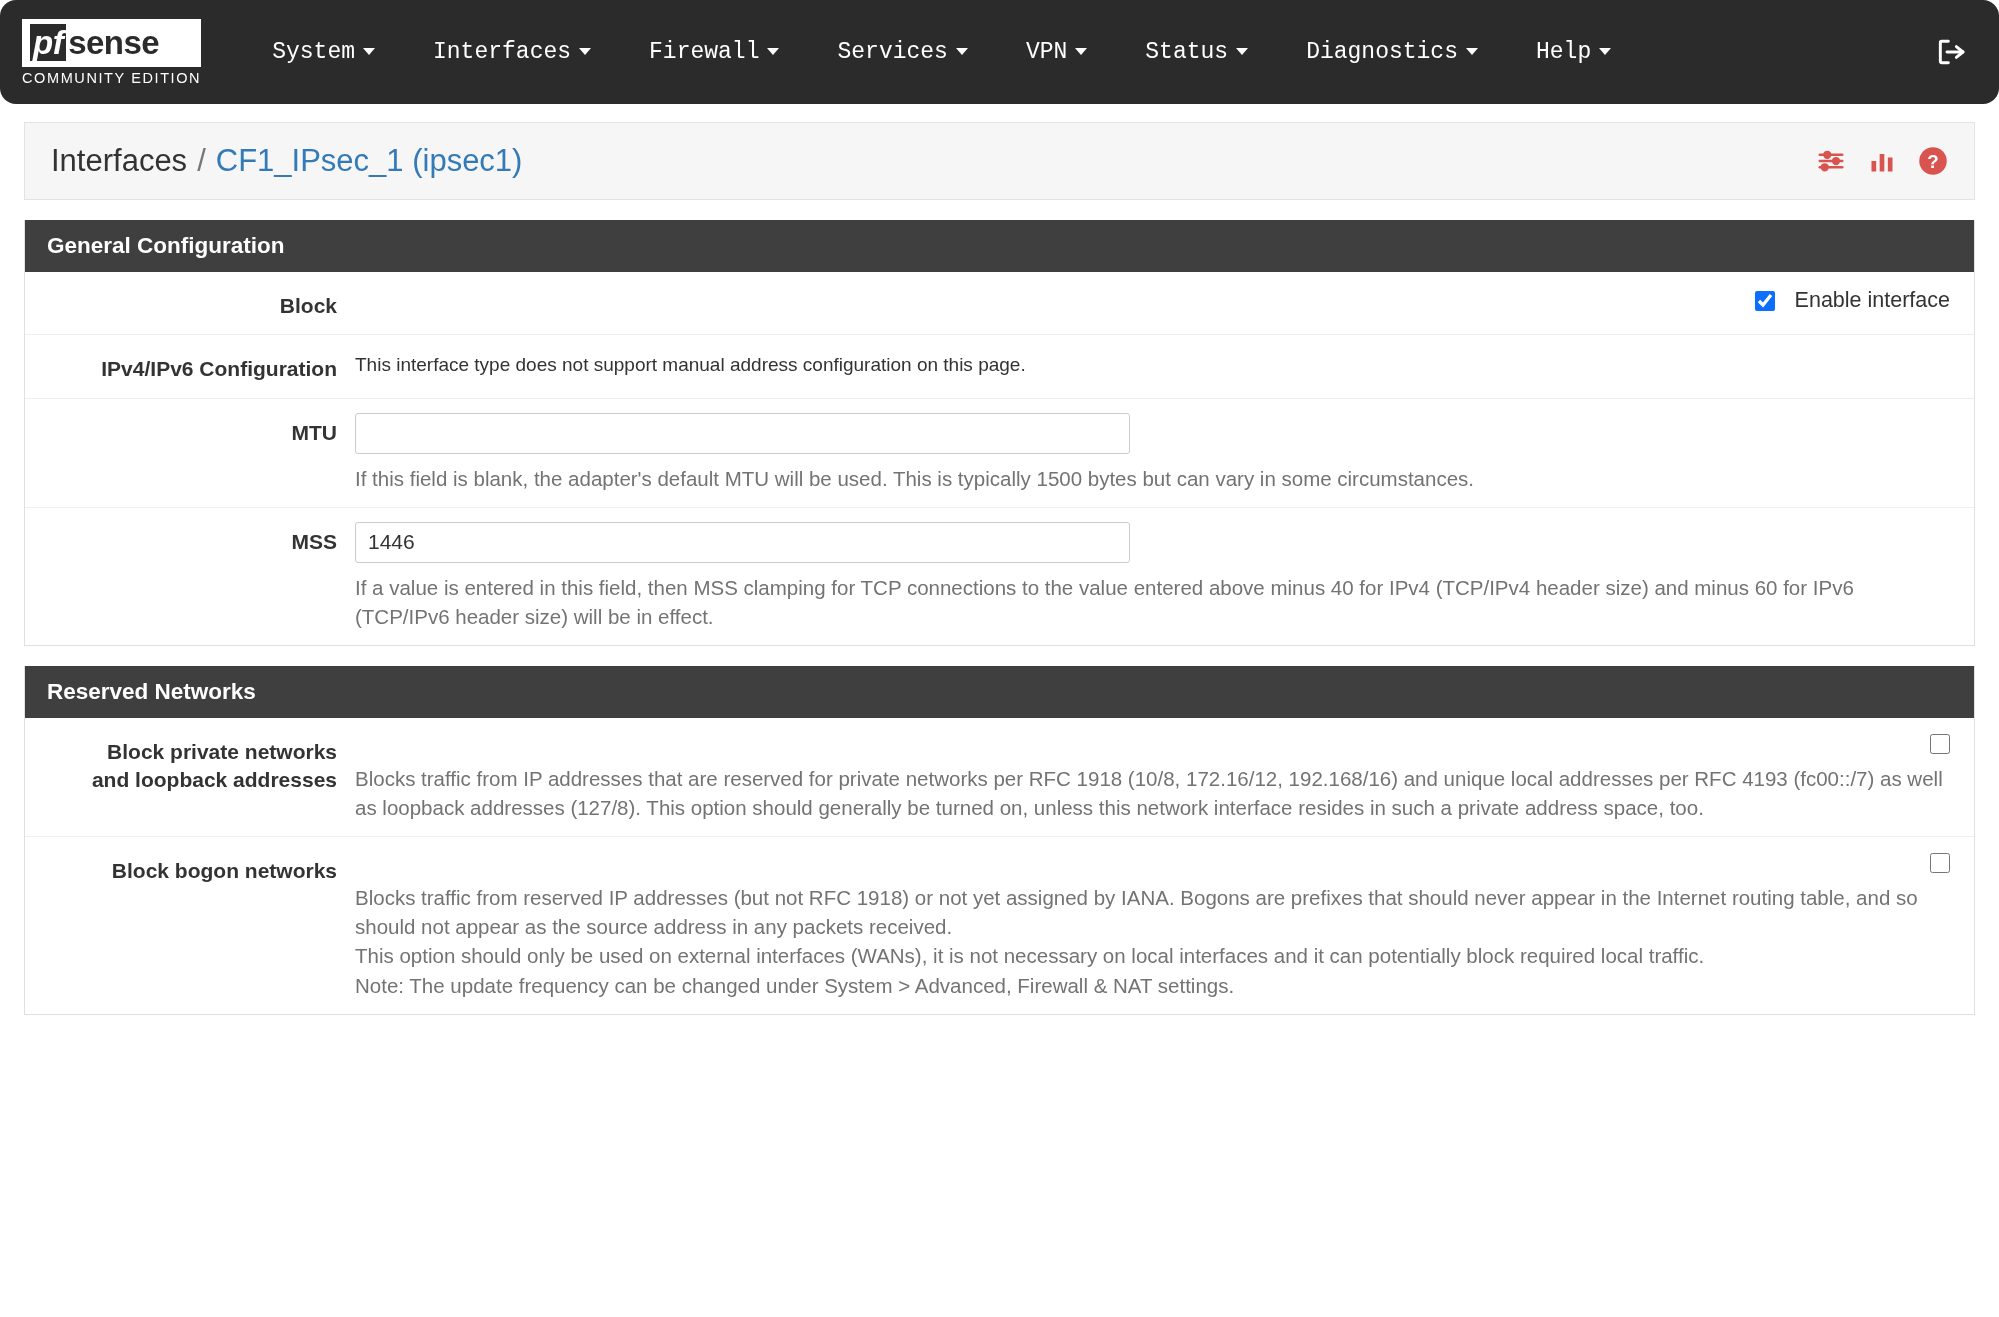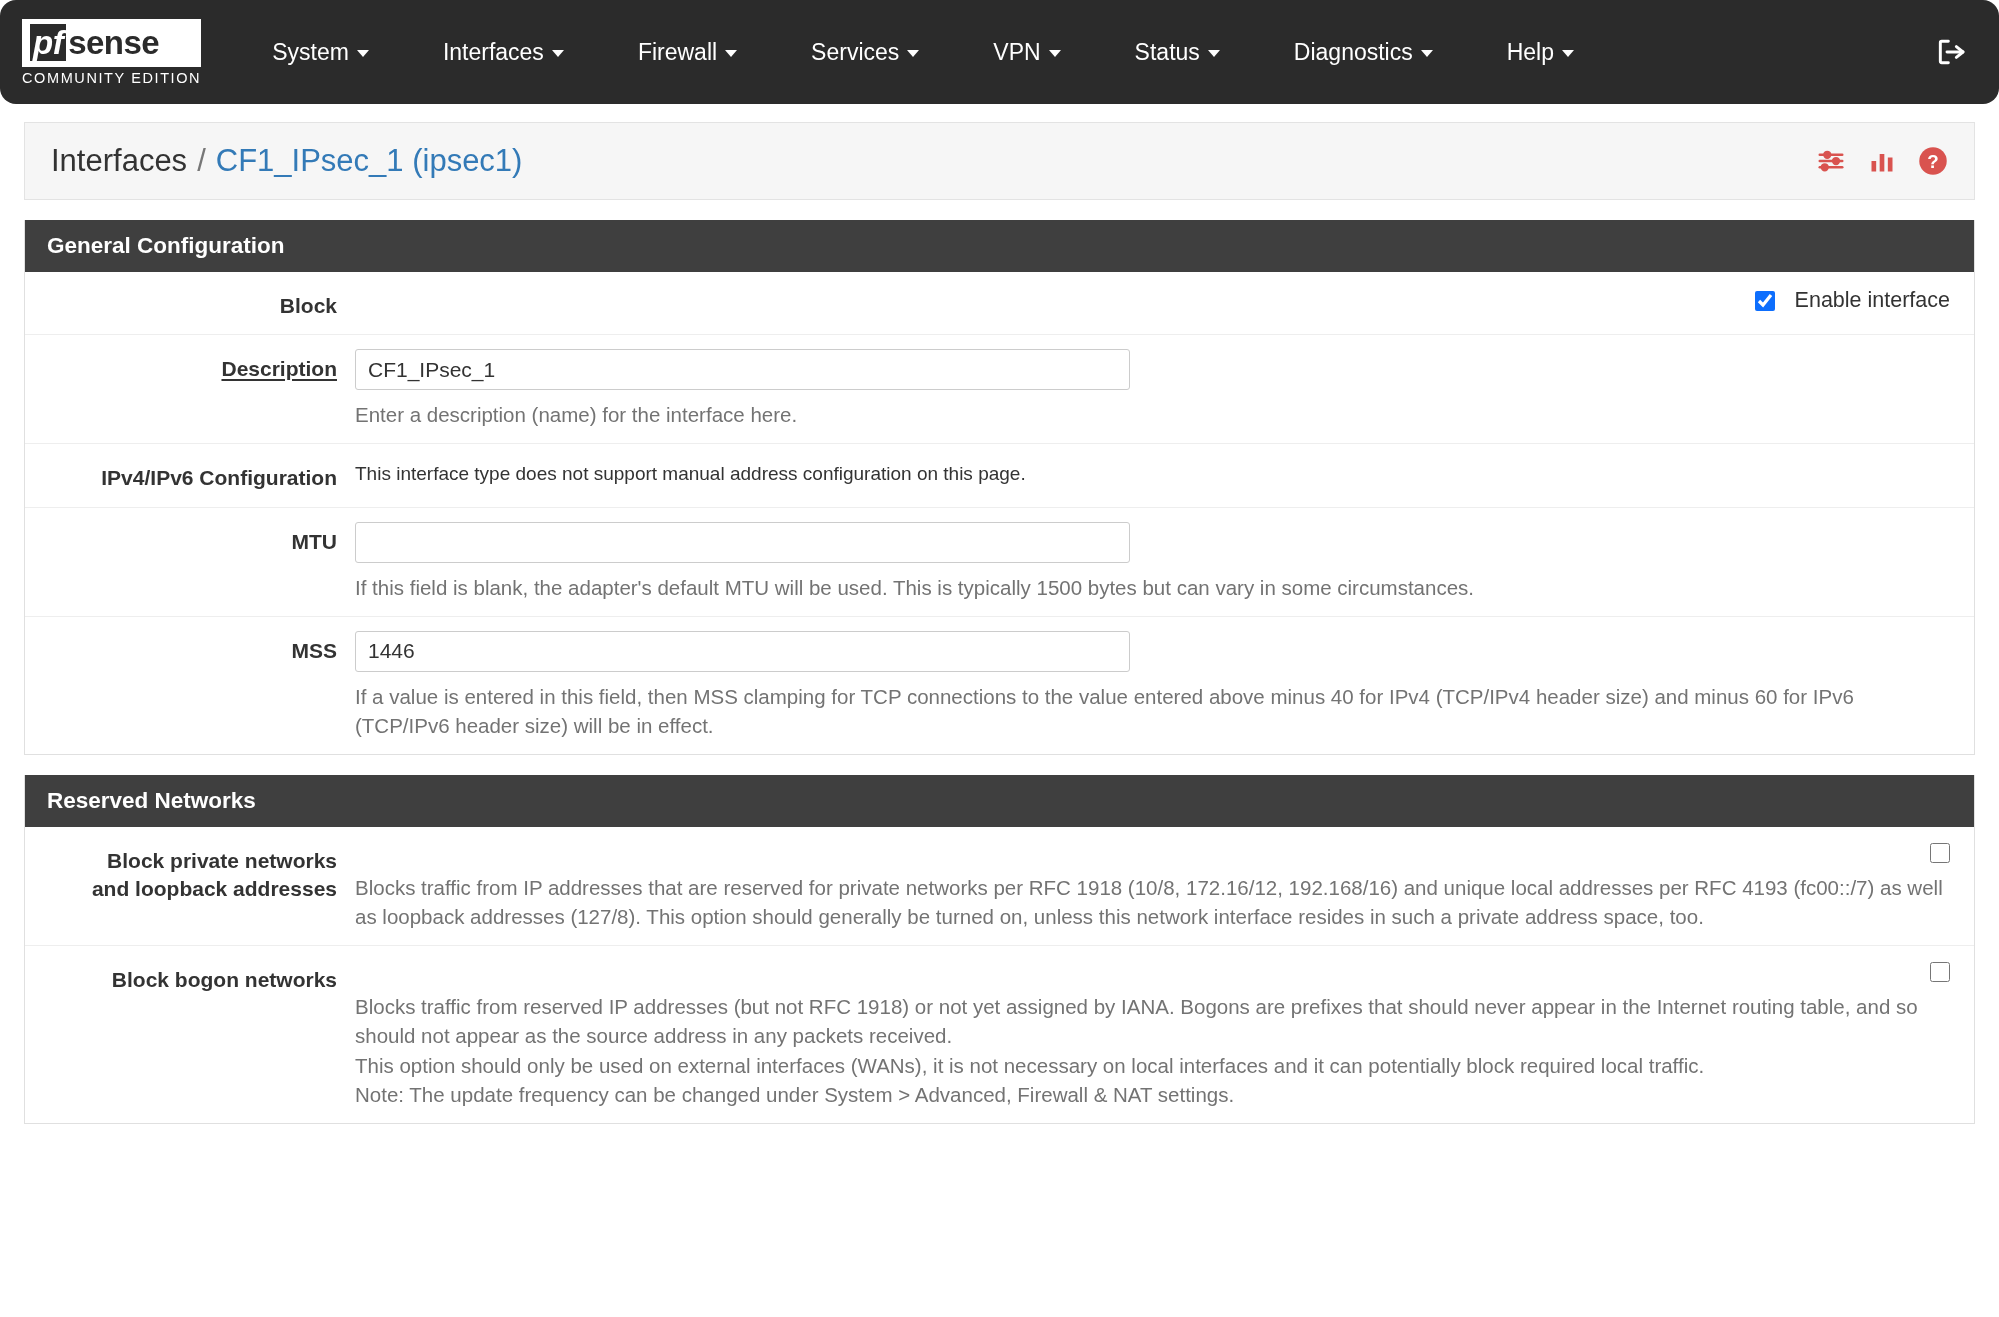--- a/index.html
+++ b/index.html
@@ -53,21 +53,22 @@
   .brand-sub {
     color: #ffffff;
     font-size: 14.5px;
     letter-spacing: 1.6px;
     margin-top: 3px;
     font-weight: normal;
   }
   .nav-items {
     display: flex;
     align-items: flex-start;
-    gap: 16px;
+    gap: 0px;
+    font-family: Liberation Mono, monospace;
   }
   .nav-item {
     color: #ffffff;
     font-size: 23px;
     padding: 12px 29px;
     cursor: pointer;
     white-space: nowrap;
   }
   .caret {
     display: inline-block;
@@ -262,27 +263,20 @@
   <div class="form-row">
     <div class="form-label"><span>Block</span></div>
     <div class="form-control">
       <div class="checkbox-line">
         <input type="checkbox" checked="" style="">
         <label>Enable interface</label>
       </div>
     </div>
   </div>
 
-  <div class="form-row">
-    <div class="form-label underline"><span>Description</span></div>
-    <div class="form-control">
-      <input class="text-input" type="text" value="CF1_IPsec_1" style="">
-      <div class="help-block">Enter a description (name) for the interface here.</div>
-    </div>
-  </div>
 
   <div class="form-row">
     <div class="form-label"><span>IPv4/IPv6 Configuration</span></div>
     <div class="form-control">
       <div class="static-text">This interface type does not support manual address configuration on this page.</div>
     </div>
   </div>
 
   <div class="form-row">
     <div class="form-label"><span>MTU</span></div>

